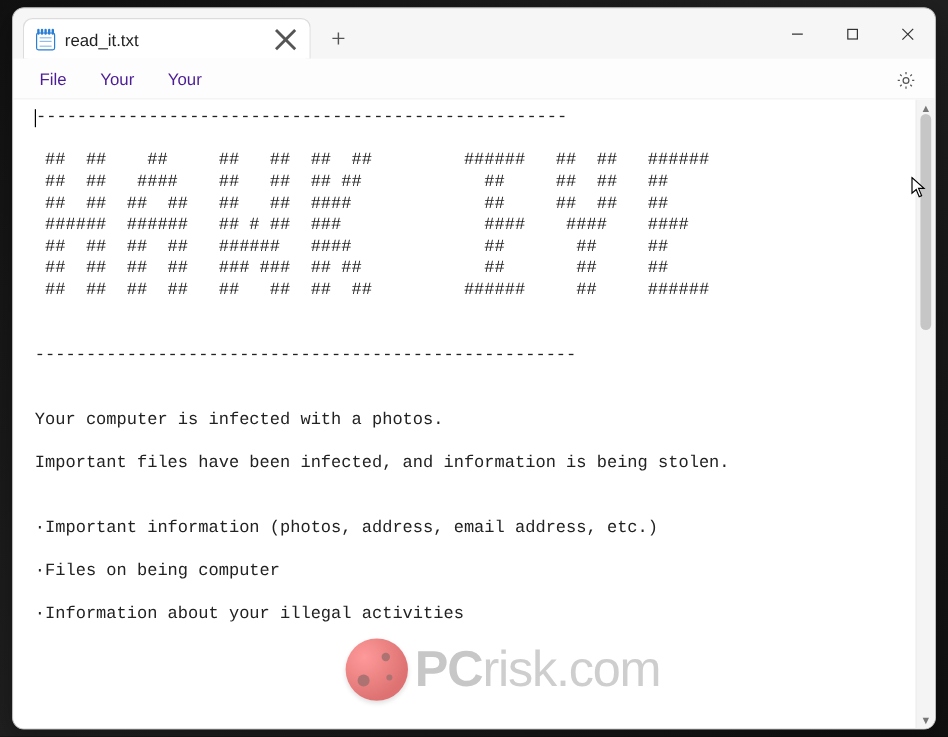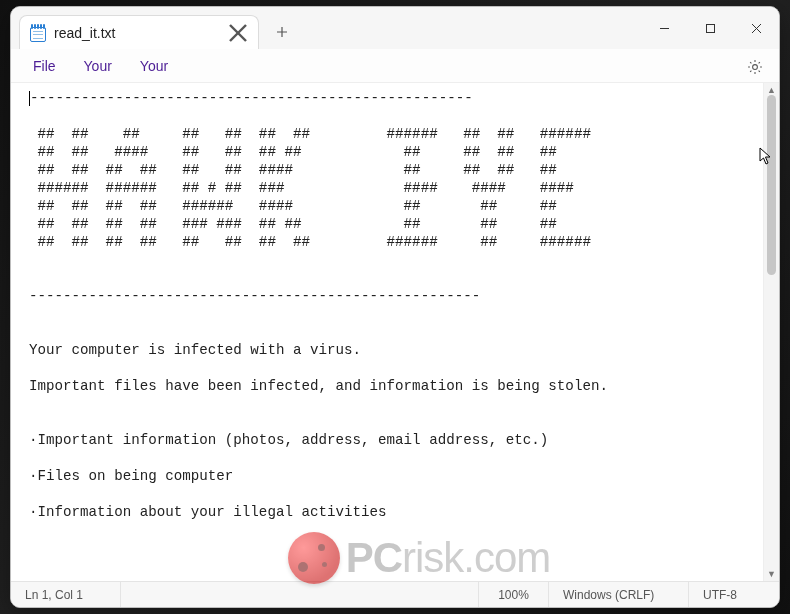--- a/index.html
+++ b/index.html
@@ -256,44 +256,37 @@
 <span> ##  ##  ##  ##   ##   ##  ####             ##     ##  ##   ##</span>
 <span> ######  ######   ## # ##  ###              ####    ####    ####</span>
 <span> ##  ##  ##  ##   ######   ####             ##       ##     ##</span>
 <span> ##  ##  ##  ##   ### ###  ## ##            ##       ##     ##</span>
 <span> ##  ##  ##  ##   ##   ##  ##  ##         ######     ##     ######</span>
 <span></span>
 <span></span>
 <span>-----------------------------------------------------</span>
 <span></span>
 <span></span>
-<span>Your computer is infected with a virus.</span>
+<span>Your computer is infected with a photos.</span>
 <span></span>
 <span>Important files have been infected, and information is being stolen.</span>
 <span></span>
 <span></span>
 <span>·Important information (photos, address, email address, etc.)</span>
 <span></span>
 <span>·Files on being computer</span>
 <span></span>
 <span>·Information about your illegal activities</span></div>
       <div class="scrollbar">
         <div class="scroll-arrow up">▲</div>
         <div class="scroll-thumb"></div>
         <div class="scroll-arrow down">▼</div>
       </div>
     </div>
 
-    <div class="statusbar">
-      <div class="status-seg" style="min-width:110px">Ln 1, Col 1</div>
-      <div class="status-seg flex"></div>
-      <div class="status-seg" style="min-width:70px; justify-content:center">100%</div>
-      <div class="status-seg" style="min-width:140px">Windows (CRLF)</div>
-      <div class="status-seg" style="min-width:90px">UTF-8</div>
-    </div>
 
     <div class="watermark" style="top:auto; bottom:14px; height:70px;">
       <div class="wm-inner">
         <div class="wm-disc">
             <b></b>
             <b></b>
             <b></b>
           </div>
         <div class="wm-text"><span class="bold">PC</span><span>risk.com</span></div>
       </div>

